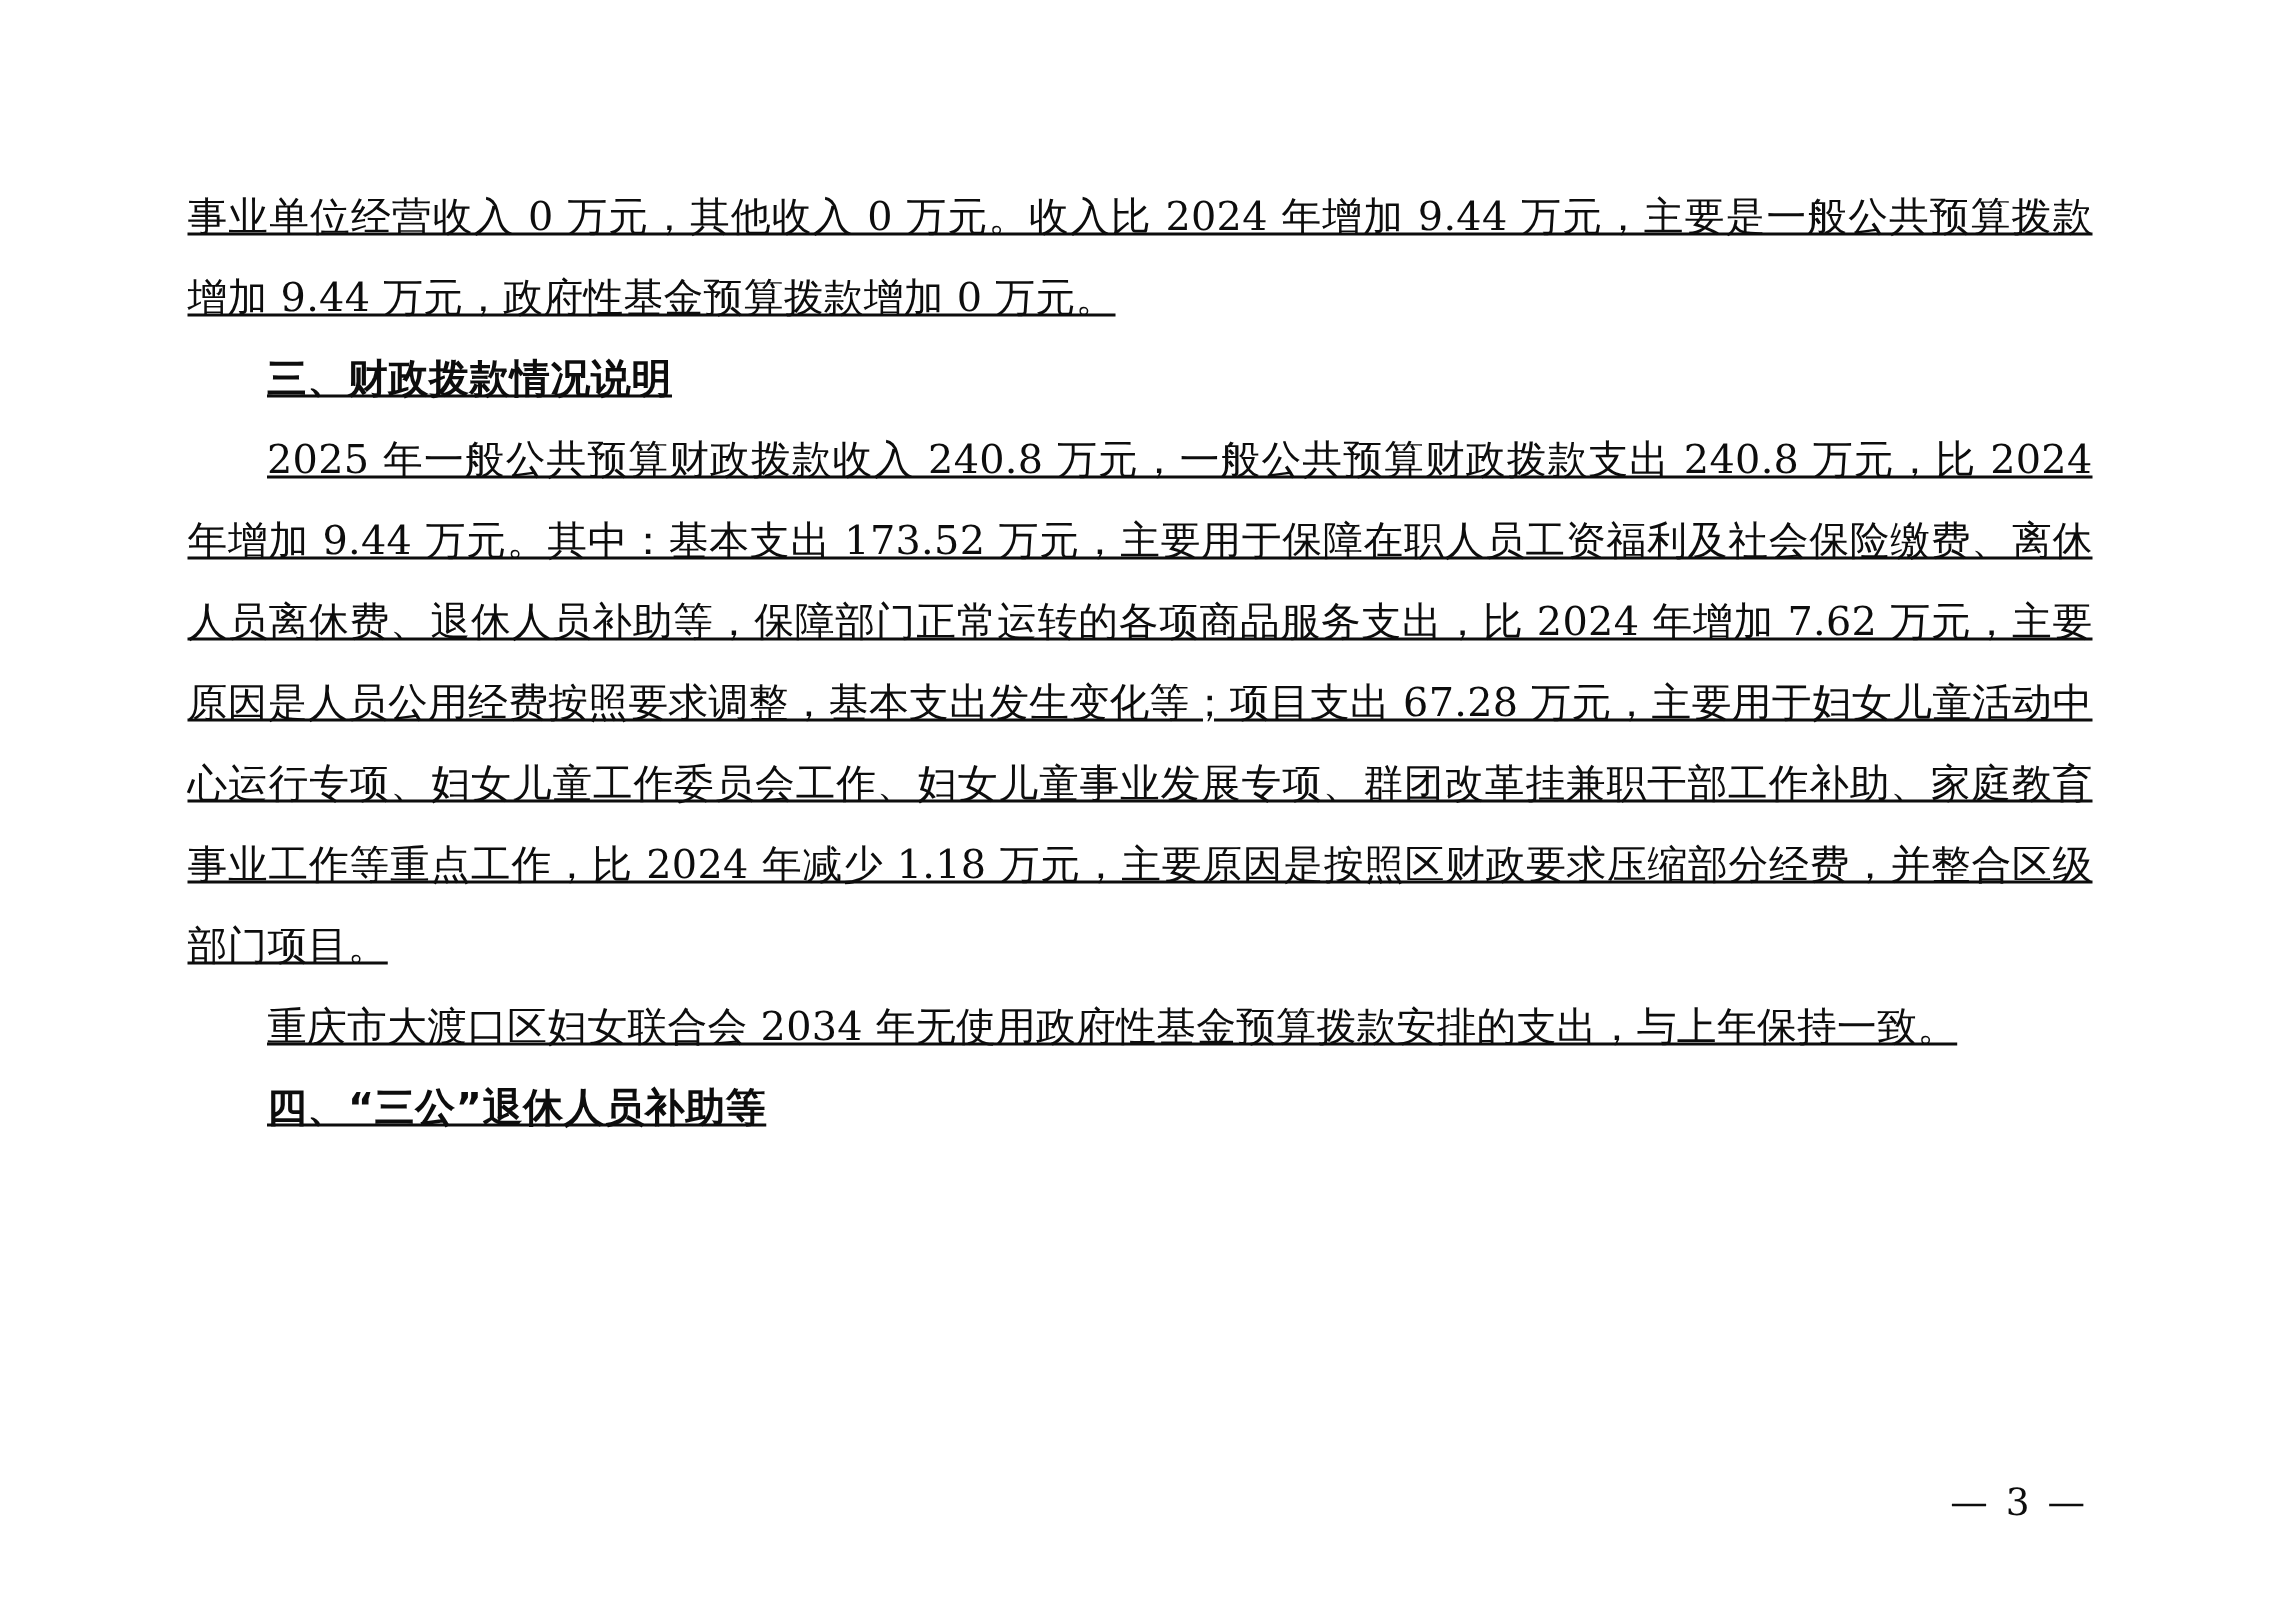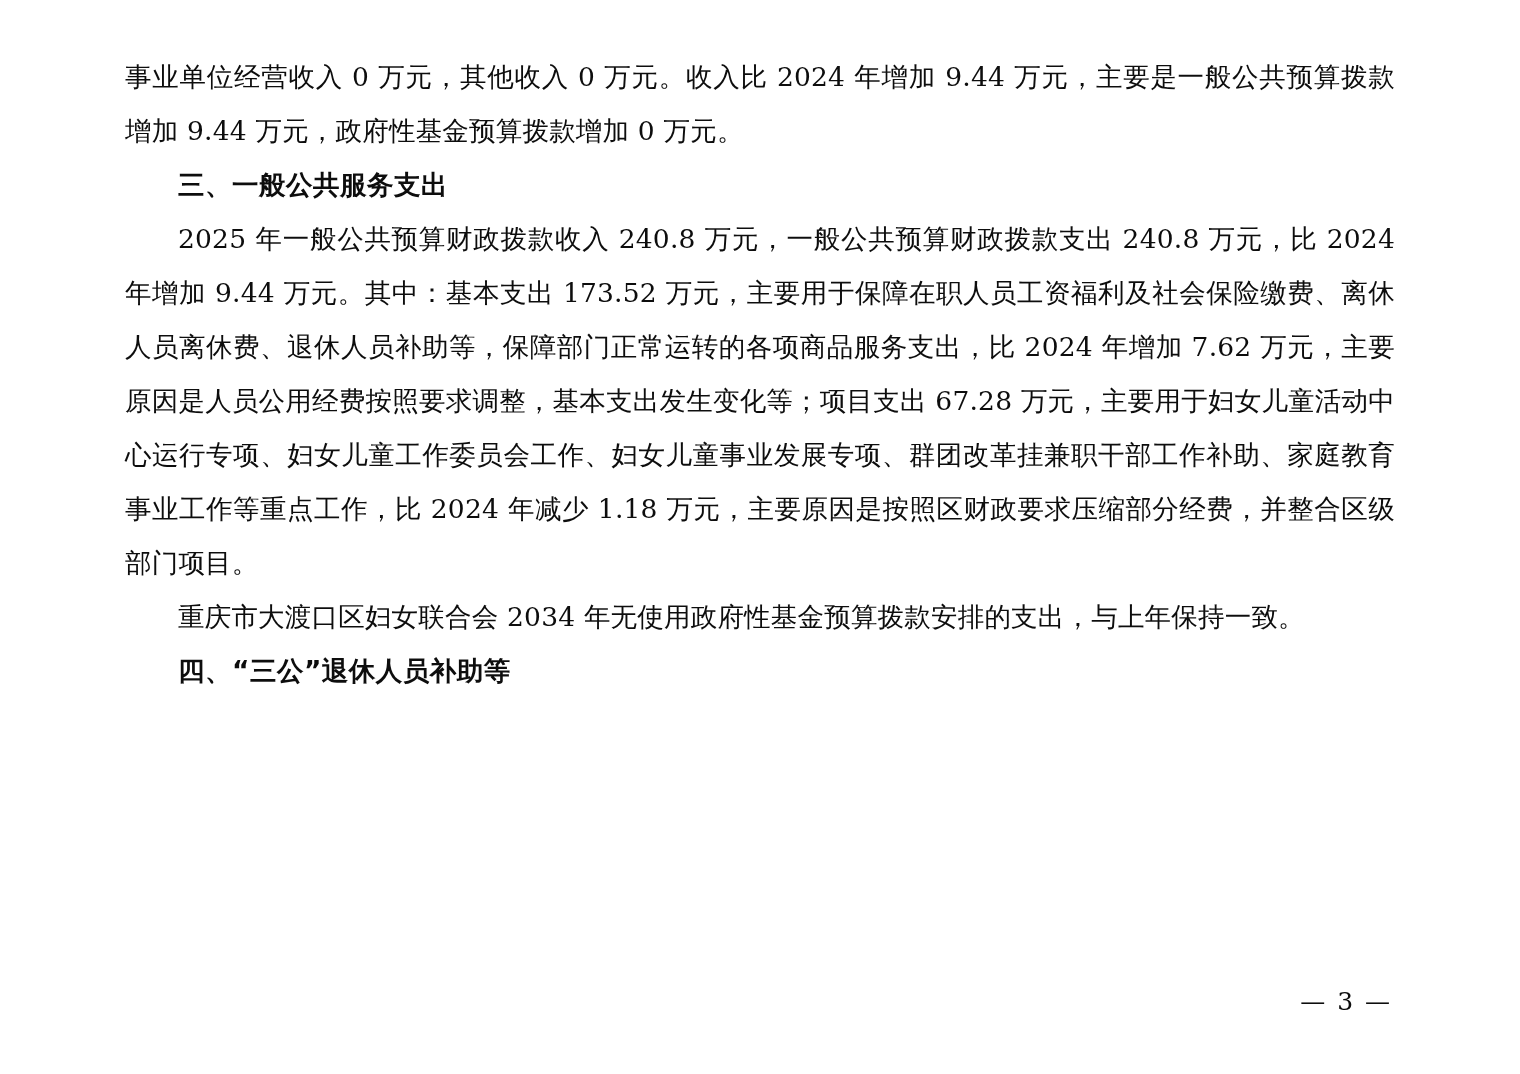--- a/index.html
+++ b/index.html
@@ -15,21 +15,22 @@
     position: relative;
     overflow: hidden;
   }
   .page {
     position: absolute;
     left: 0;
     top: 0;
     width: 1520px;
     height: 1074px;
     box-sizing: border-box;
-    padding: 50px 125px 40px 125px;
+    padding: 118px 125px 40px 125px;
+    text-decoration: underline;
   }
   .body-text {
     font-size: 26.5px;
     line-height: 54px;
     text-align: justify;
     text-justify: inter-ideograph;
     letter-spacing: 0.2px;
   }
   .para {
     margin: 0;
@@ -56,19 +57,19 @@
     letter-spacing: 2px;
     white-space: nowrap;
   }
 </style>
 </head>
 <body>
 
 <div class="page">
   <div class="body-text">
     <p class="para">事业单位经营收入 0 万元，其他收入 0 万元。收入比 2024 年增加 9.44 万元，主要是一般公共预算拨款增加 9.44 万元，政府性基金预算拨款增加 0 万元。</p>
-    <h2 class="heading">三、一般公共服务支出</h2>
+    <h2 class="heading">三、财政拨款情况说明</h2>
     <p class="para indent">2025 年一般公共预算财政拨款收入 240.8 万元，一般公共预算财政拨款支出 240.8 万元，比 2024 年增加 9.44 万元。其中：基本支出 173.52 万元，主要用于保障在职人员工资福利及社会保险缴费、离休人员离休费、退休人员补助等，保障部门正常运转的各项商品服务支出，比 2024 年增加 7.62 万元，主要原因是人员公用经费按照要求调整，基本支出发生变化等；项目支出 67.28 万元，主要用于妇女儿童活动中心运行专项、妇女儿童工作委员会工作、妇女儿童事业发展专项、群团改革挂兼职干部工作补助、家庭教育事业工作等重点工作，比 2024 年减少 1.18 万元，主要原因是按照区财政要求压缩部分经费，并整合区级部门项目。</p>
     <p class="para indent">重庆市大渡口区妇女联合会 2034 年无使用政府性基金预算拨款安排的支出，与上年保持一致。</p>
     <h2 class="heading">四、“三公”退休人员补助等</h2>
   </div>
   <div class="page-number">— 3 —</div>
 </div>
 
 </body></html>

